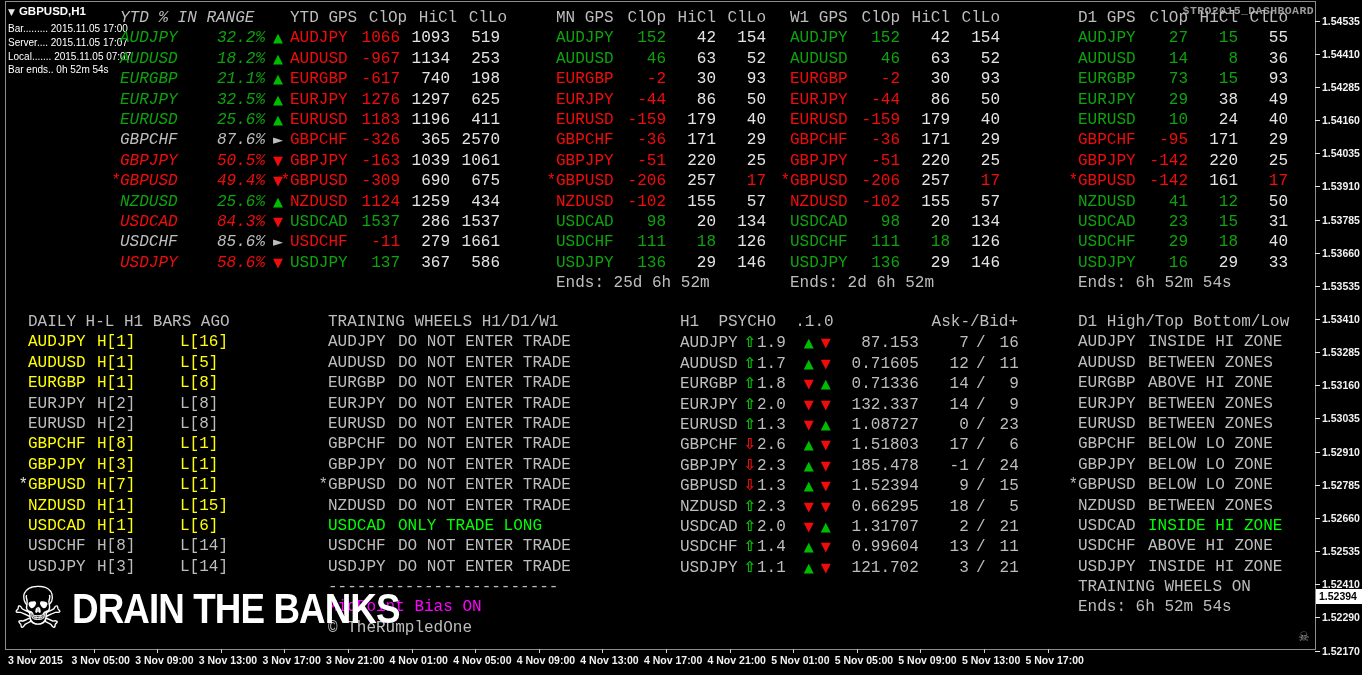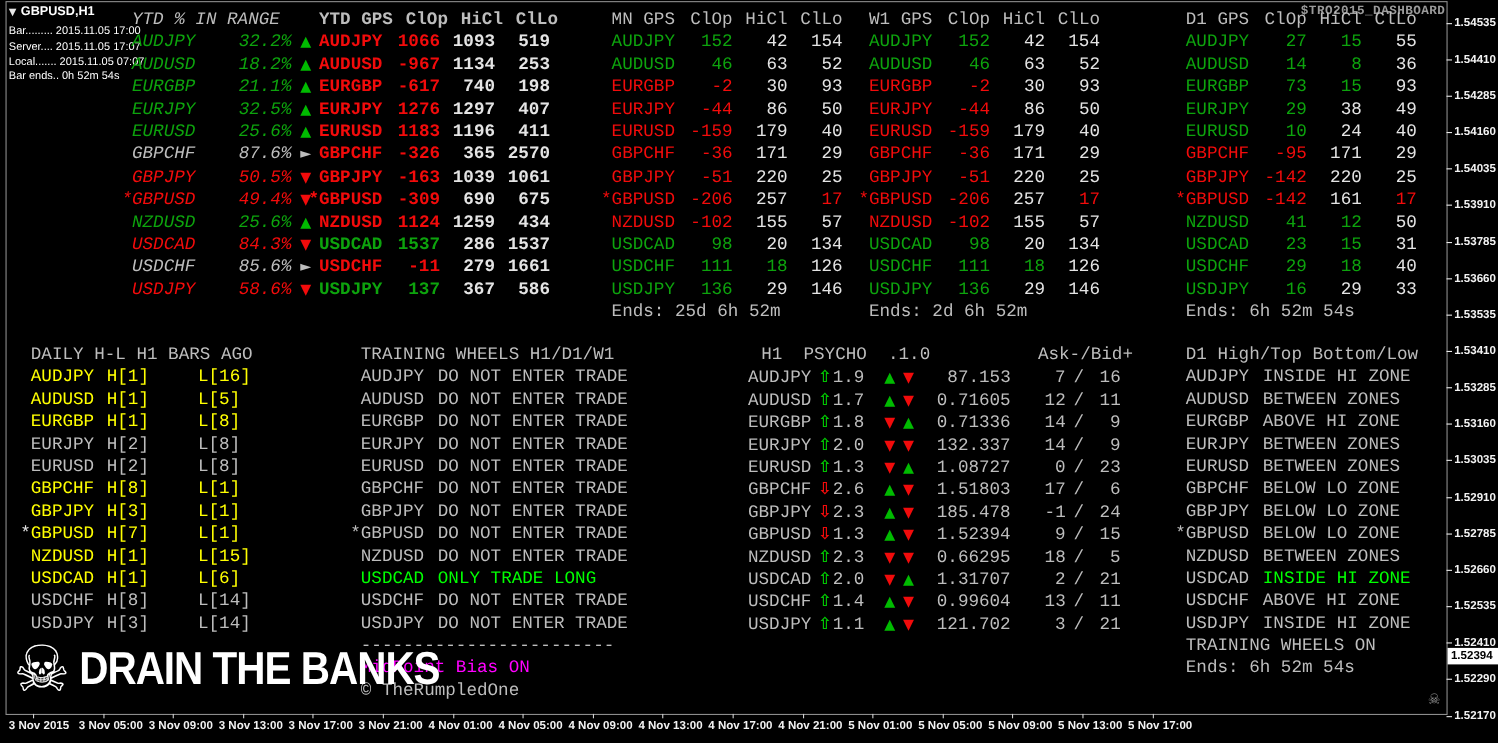--- a/index.html
+++ b/index.html
@@ -29,35 +29,35 @@
   
   .ar{display:inline-block;font-family:"DejaVu Sans",sans-serif;font-size:13px;}
   .ar[data-dir="up"]::before{content:"▲";color:#00bb00;}
   .ar[data-dir="down"]::before{content:"▼";color:#f20b0b;}
   .ar[data-dir="flat"]::before{content:"►";color:#bdbdbd;}
   .big{display:inline-block;font-family:"DejaVu Sans",sans-serif;font-weight:bold;font-size:15px;}
   .big[data-dir="up"]::before{content:"⇧";color:#00c400;}
   .big[data-dir="down"]::before{content:"⇩";color:#f20b0b;}
   
   #b1{left:110px;top:8px;font-style:italic;}
-  #b2{left:280px;top:8px;font-weight:bold;}
+  #b2{left:280px;top:8px;}
   #b3{left:546px;top:8px;}
   #b4{left:780px;top:8px;}
   #b5{left:1068px;top:8px;}
   #daily{left:18px;top:312px;}
   #training{left:318px;top:312px;}
   #psycho{left:680px;top:312px;}
   #zones{left:1068px;top:312px;}
   
   .dh{flex:0 0 83px;padding-left:9px;}
   .dl{padding-left:0;}
   
   .act{padding-left:10px;}
   
-  #psycho .phead{width:338px;display:flex;justify-content:space-between;margin-left:12px;}
+  #psycho .phead{width:338px;display:flex;justify-content:space-between;}
   .pv{flex:0 0 28px;text-align:right;}
   .pb{flex:0 0 14px;margin-left:3px;text-align:center;}
   .pa1{flex:0 0 14px;margin-left:16px;text-align:center;}
   .pa2{flex:0 0 14px;margin-left:3px;text-align:center;}
   .ppr{flex:0 0 86px;text-align:right;}
   .pask{flex:0 0 30px;margin-left:20px;text-align:right;}
   .psl{flex:0 0 24px;text-align:center;}
   .pbid{flex:0 0 26px;text-align:right;}
   
   #panel{position:absolute;left:8px;top:5px;font-family:"Liberation Sans",sans-serif;color:#fff;}
@@ -200,21 +200,21 @@
     <span class="sy" data-tone="r">EURGBP</span>
     <span class="n" data-tone="r">-617</span>
     <span class="n" data-tone="w">740</span>
     <span class="n" data-tone="w">198</span>
   </div>
     <div class="row">
     <span class="st" data-tone="r"></span>
     <span class="sy" data-tone="r">EURJPY</span>
     <span class="n" data-tone="r">1276</span>
     <span class="n" data-tone="w">1297</span>
-    <span class="n" data-tone="w">407</span>
+    <span class="n" data-tone="w">625</span>
   </div>
     <div class="row">
     <span class="st" data-tone="r"></span>
     <span class="sy" data-tone="r">EURUSD</span>
     <span class="n" data-tone="r">1183</span>
     <span class="n" data-tone="w">1196</span>
     <span class="n" data-tone="w">411</span>
   </div>
     <div class="row">
     <span class="st" data-tone="r"></span>

